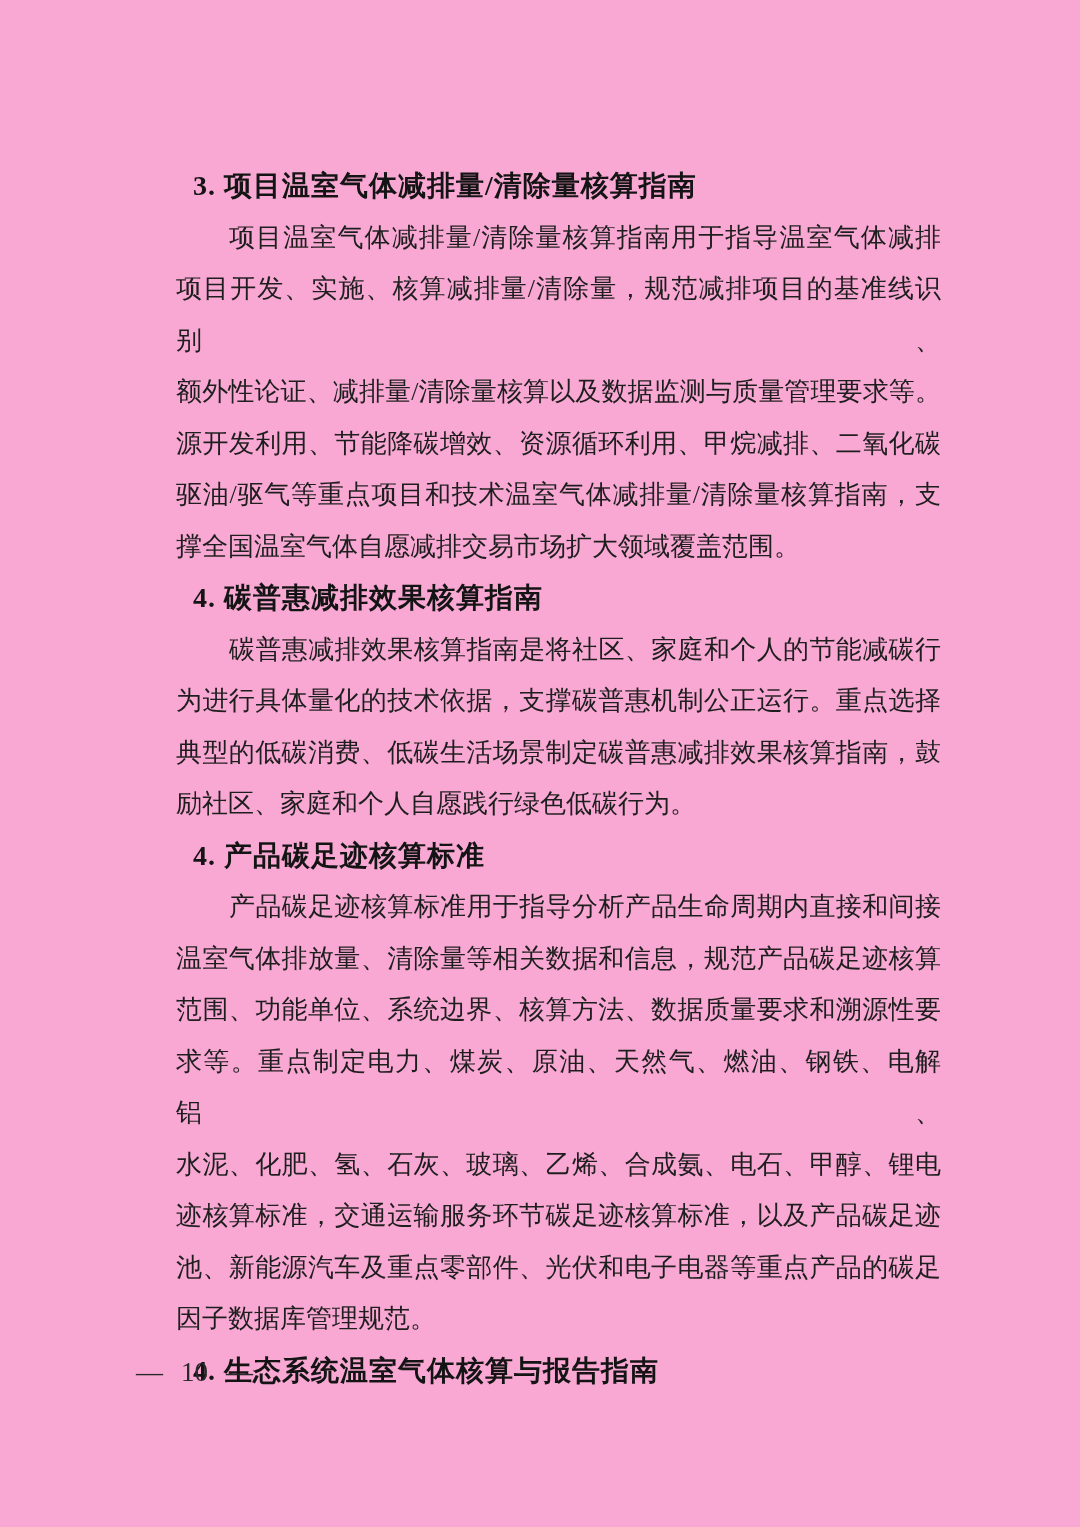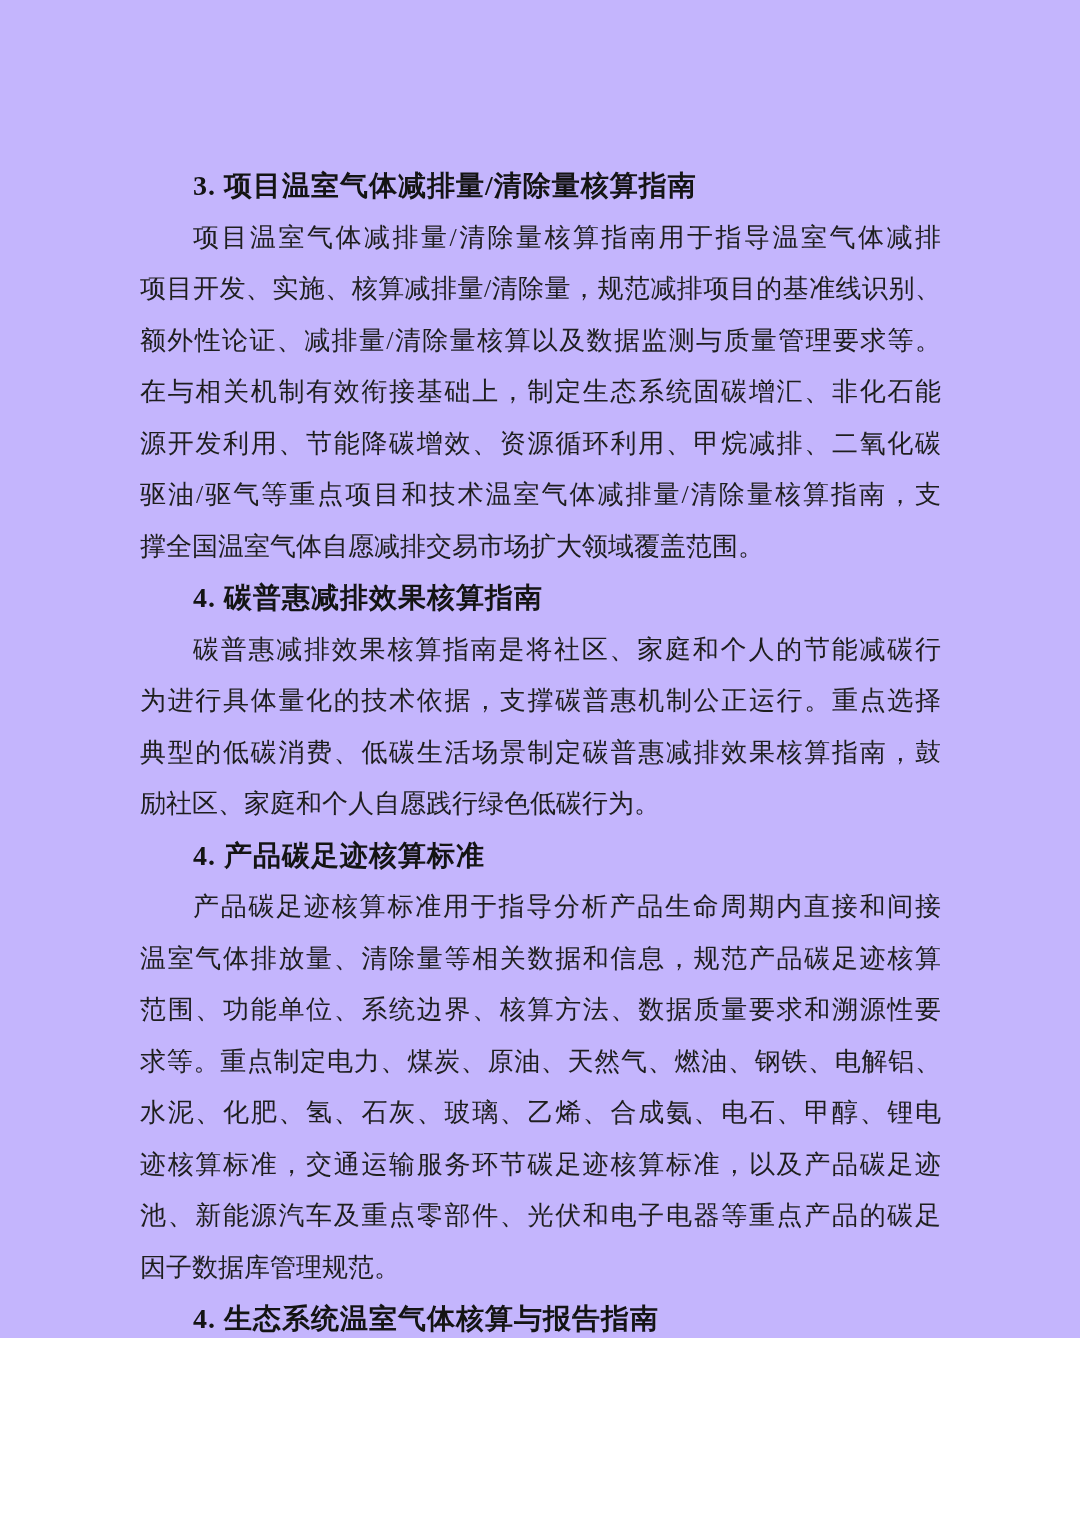--- a/index.html
+++ b/index.html
@@ -3,22 +3,22 @@
 <meta charset="utf-8">
 <style>
   html, body {
     margin: 0;
     padding: 0;
     background: #ffffff;
   }
   .page {
     position: relative;
     width: 1080px;
-    height: 1338px;
-    background: #c4b5fd;
+    height: 1527px;
+    background: #f9a8d4;
     color: #1e1e1e;
     font-family: "Liberation Serif", serif;
     overflow: hidden;
   }
   .content {
     position: absolute;
     left: 140px;
     top: 160px;
     width: 801px;
   }
@@ -32,20 +32,21 @@
     color: #141414;
     white-space: nowrap;
   }
   .line {
     font-size: 26px;
     line-height: 51.5px;
     text-align: justify;
     text-align-last: justify;
     letter-spacing: 0;
     color: #1e1e1e;
+    margin-left: 36px;
   }
   .line.first {
     text-indent: 53px;
   }
   .line.last {
     text-align-last: left;
   }
   .page-footer {
     position: absolute;
     left: 136px;
@@ -65,21 +66,20 @@
 <body>
 
 <div class="page">
   <main class="content">
 
     <section>
       <h2 class="heading">3. 项目温室气体减排量/清除量核算指南</h2>
       <div class="line first">项目温室气体减排量/清除量核算指南用于指导温室气体减排</div>
       <div class="line">项目开发、实施、核算减排量/清除量，规范减排项目的基准线识别、</div>
       <div class="line">额外性论证、减排量/清除量核算以及数据监测与质量管理要求等。</div>
-      <div class="line">在与相关机制有效衔接基础上，制定生态系统固碳增汇、非化石能</div>
       <div class="line">源开发利用、节能降碳增效、资源循环利用、甲烷减排、二氧化碳</div>
       <div class="line">驱油/驱气等重点项目和技术温室气体减排量/清除量核算指南，支</div>
       <div class="line last">撑全国温室气体自愿减排交易市场扩大领域覆盖范围。</div>
     </section>
 
     <section>
       <h2 class="heading">4. 碳普惠减排效果核算指南</h2>
       <div class="line first">碳普惠减排效果核算指南是将社区、家庭和个人的节能减碳行</div>
       <div class="line">为进行具体量化的技术依据，支撑碳普惠机制公正运行。重点选择</div>
       <div class="line">典型的低碳消费、低碳生活场景制定碳普惠减排效果核算指南，鼓</div>

